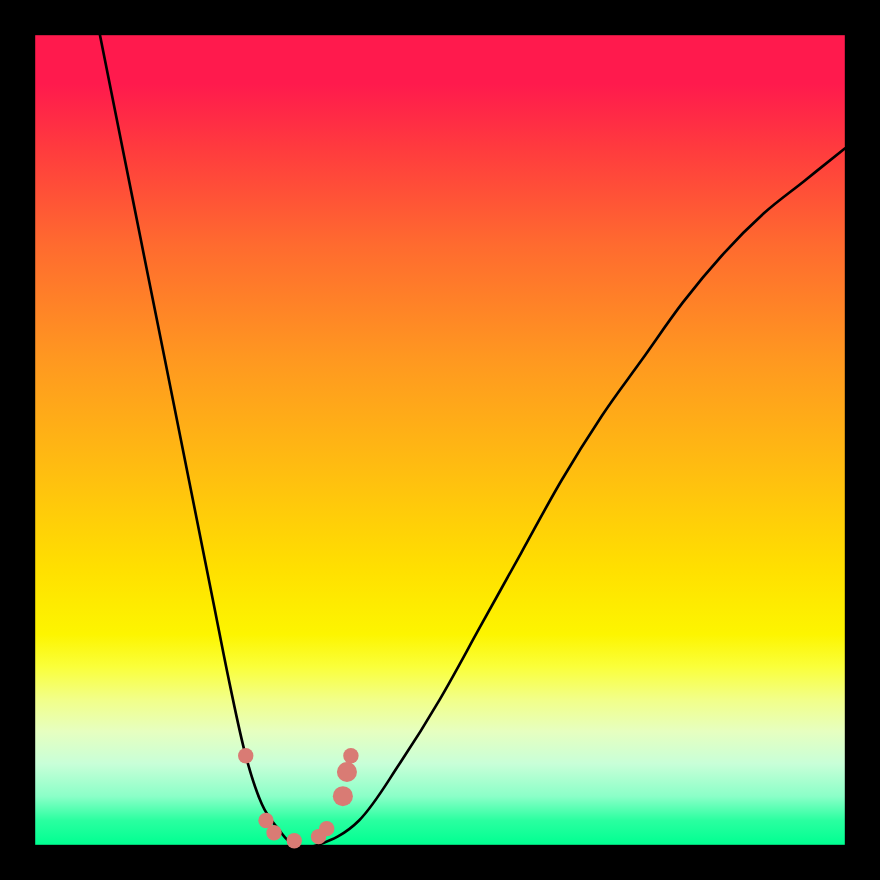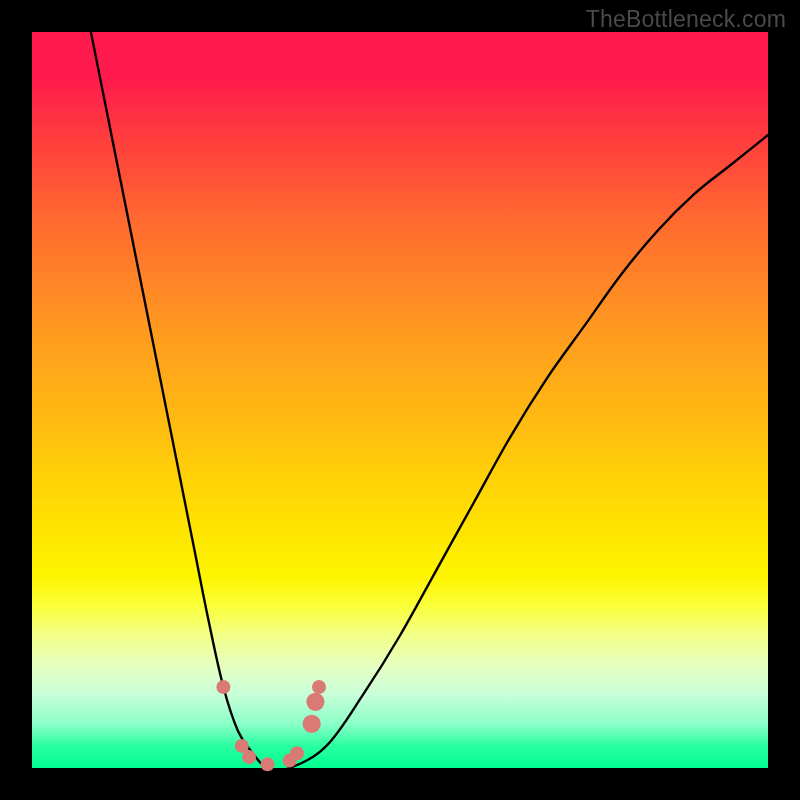--- a/index.html
+++ b/index.html
@@ -58,21 +58,20 @@
     top: 0;
     width: 736px;
     height: 736px;
     overflow: visible;
   }
 </style>
 </head>
 <body>
 
 <div class="frame">
-  <div class="watermark">TheBottleneck.com</div>
 
   <div class="plot">
     <svg class="curve" viewBox="0 0 736 736" preserveAspectRatio="none">
       <path id="curve-path" fill="none" stroke="#000000" stroke-width="2.4" stroke-linecap="round" stroke-linejoin="round" d="M 58.9 0.0 C 61.5 13.2, 68.3 47.1, 73.6 73.6 C 78.9 100.1, 83.0 120.7, 88.3 147.2 C 93.6 173.7, 97.7 194.3, 103.0 220.8 C 108.3 247.3, 112.5 267.9, 117.8 294.4 C 123.1 320.9, 127.2 341.5, 132.5 368.0 C 137.8 394.5, 141.9 415.1, 147.2 441.6 C 152.5 468.1, 156.6 488.7, 161.9 515.2 C 167.2 541.7, 171.3 563.6, 176.6 588.8 C 181.9 614.0, 186.1 635.2, 191.4 655.0 C 196.7 674.9, 200.8 687.3, 206.1 699.2 C 211.4 711.1, 215.5 714.7, 220.8 721.3 C 226.1 727.9, 228.9 733.4, 235.5 736.0 C 242.1 738.6, 247.0 740.0, 257.6 736.0 C 268.2 732.0, 281.2 727.2, 294.4 713.9 C 307.6 700.7, 318.0 682.3, 331.2 662.4 C 344.4 642.5, 354.8 626.0, 368.0 603.5 C 381.2 581.0, 391.6 561.1, 404.8 537.3 C 418.0 513.4, 428.4 494.9, 441.6 471.0 C 454.8 447.2, 465.2 427.3, 478.4 404.8 C 491.6 382.3, 502.0 365.8, 515.2 345.9 C 528.4 326.0, 538.8 312.9, 552.0 294.4 C 565.2 275.9, 575.6 260.1, 588.8 242.9 C 602.0 225.7, 612.4 213.3, 625.6 198.7 C 638.8 184.1, 649.2 173.8, 662.4 161.9 C 675.6 150.0, 686.0 143.1, 699.2 132.5 C 712.4 121.9, 729.4 108.3, 736.0 103.0"></path>
       <g id="markers">
           <circle cx="191.4" cy="655.0" r="7.0" fill="#d97b74"></circle>
           <circle cx="209.8" cy="713.9" r="7.0" fill="#d97b74"></circle>
           <circle cx="217.1" cy="725.0" r="7.0" fill="#d97b74"></circle>
           <circle cx="235.5" cy="732.3" r="7.0" fill="#d97b74"></circle>
           <circle cx="257.6" cy="728.6" r="7.0" fill="#d97b74"></circle>

